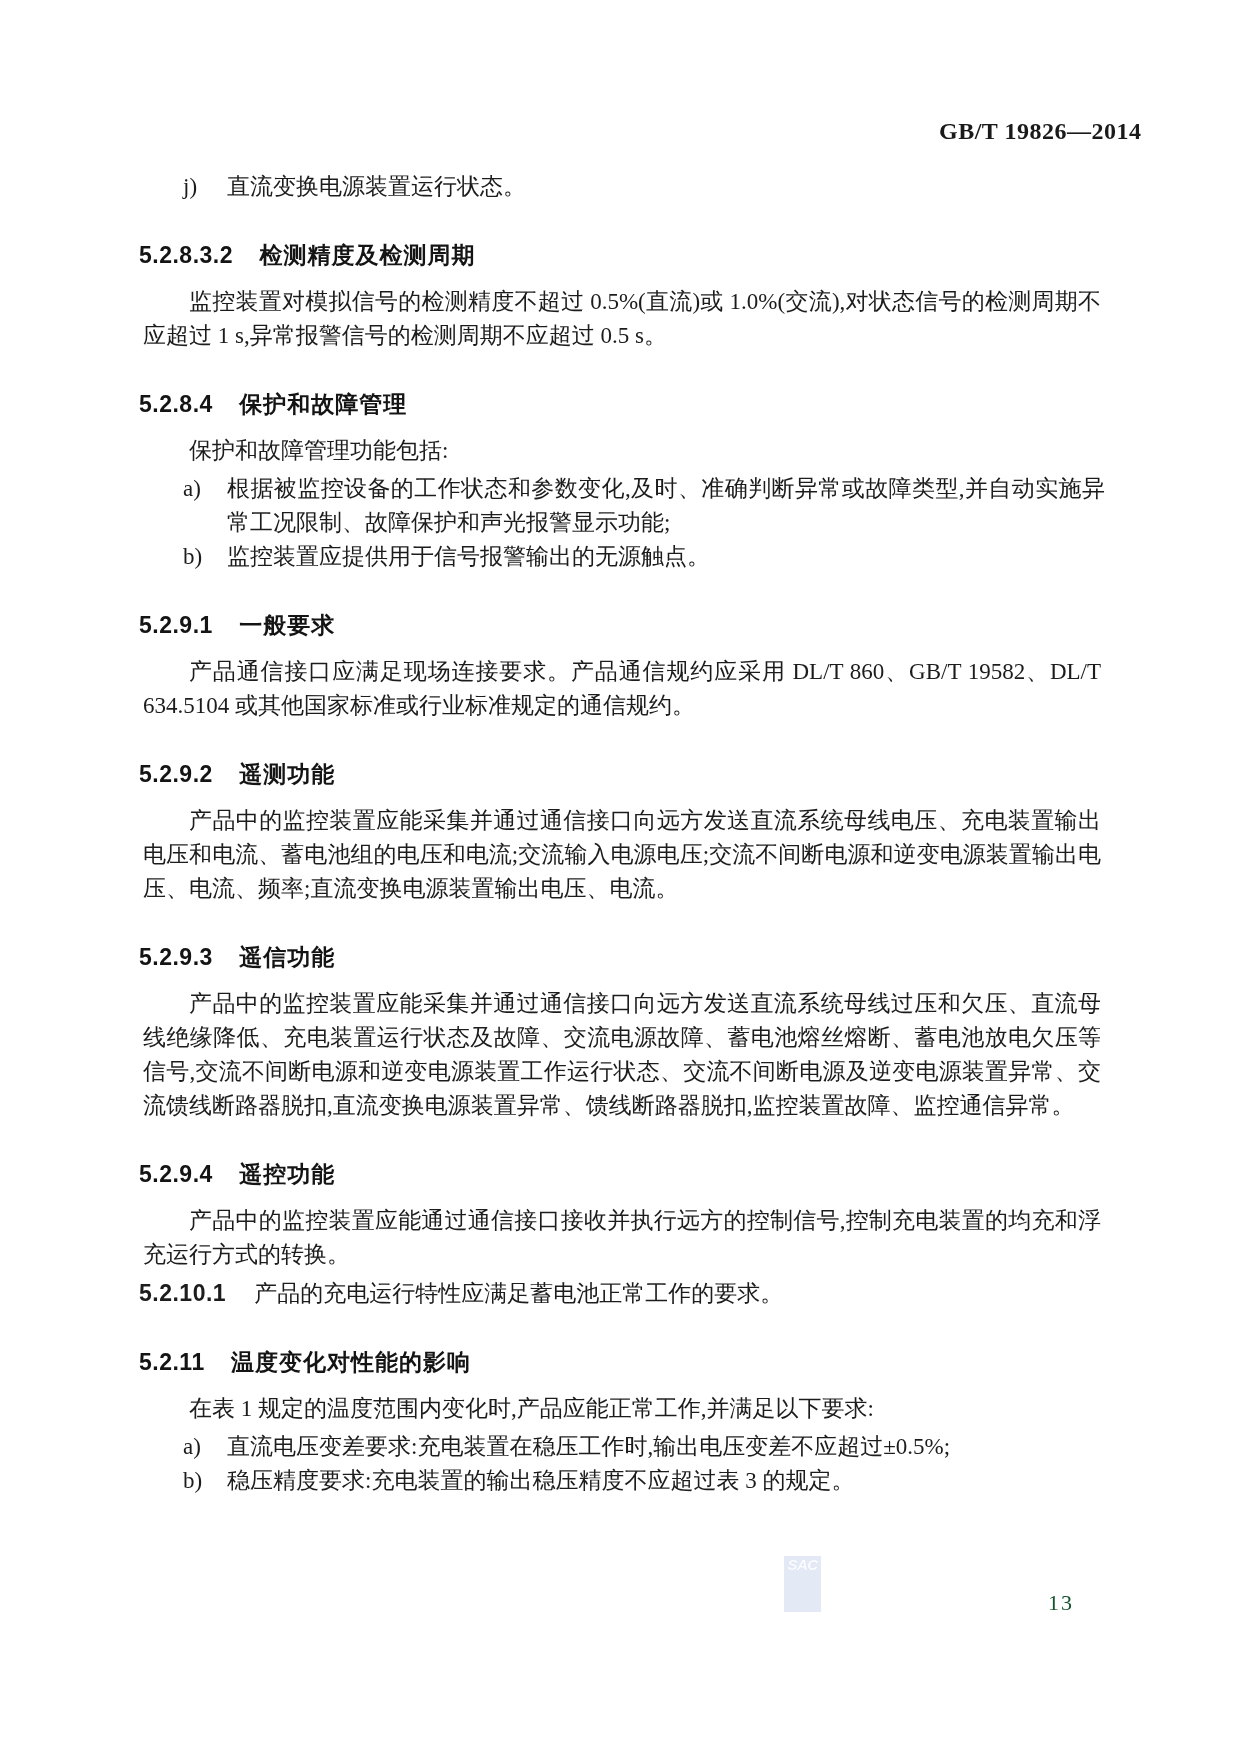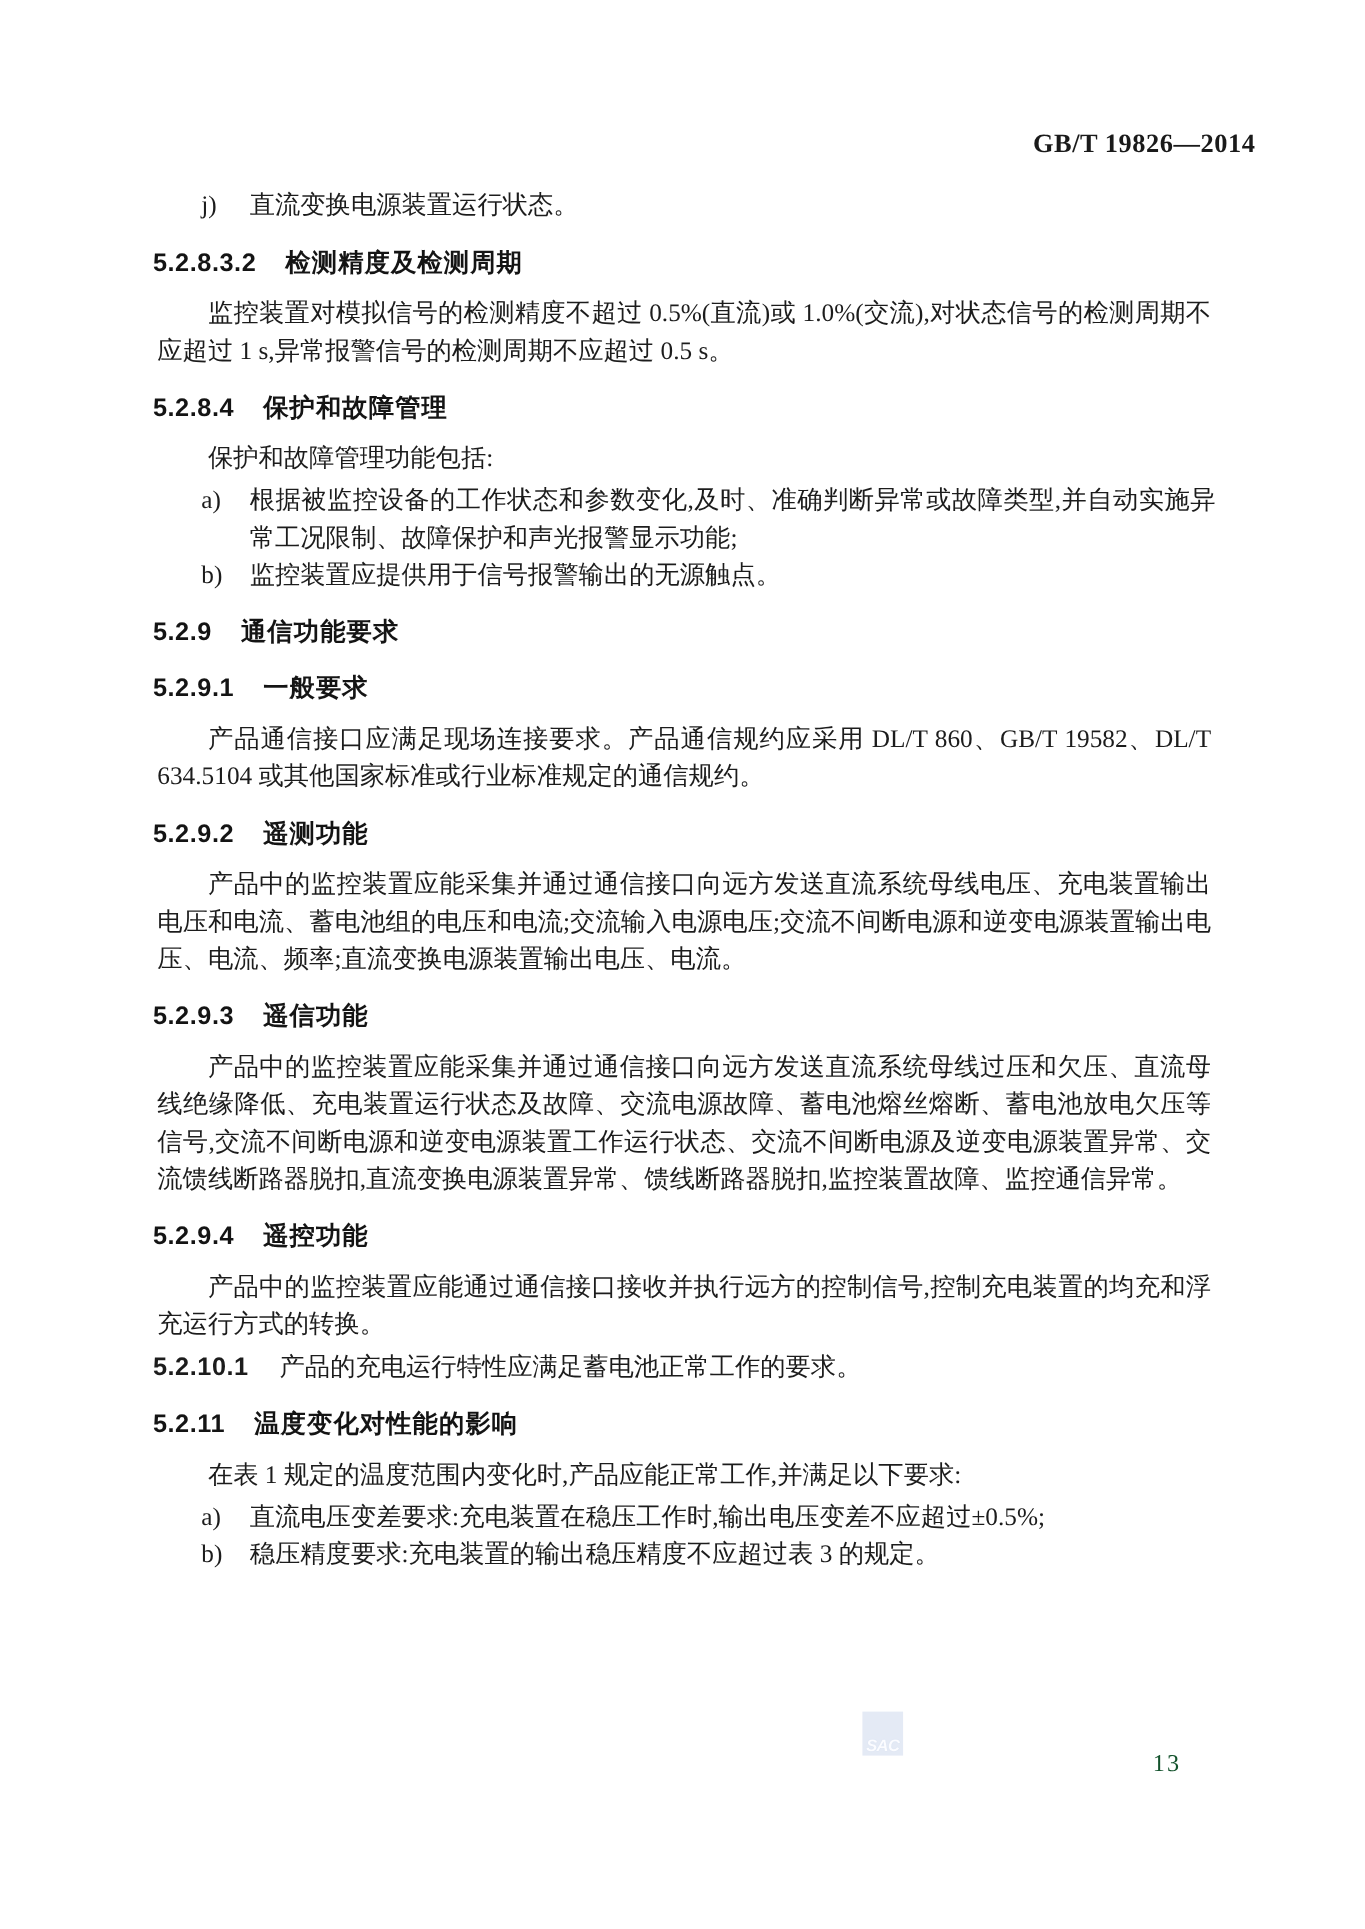--- a/index.html
+++ b/index.html
@@ -36,21 +36,21 @@
   .content {
     position: absolute;
     top: 160px;
     left: 139px;
     width: 966px;
     font-size: 23px;
     line-height: 34px;
   }
   
   .h {
-    margin: 17px 0 13px 0;
+    margin: 34px 0 13px 0;
     font-family: "Liberation Sans", "DejaVu Sans", sans-serif;
     font-weight: 700;
     font-size: 23px;
     color: #141414;
   }
   .h .num { margin-right: 20px; letter-spacing: 0.5px; }
   .h .title { letter-spacing: 1px; }
   
   .p {
     margin: 4px;
@@ -80,25 +80,25 @@
     left: 44px;
     top: 0;
   }
   .li.first { margin-top: 10px; margin-bottom: 16px; }
   
   .sac {
     position: absolute;
     left: 784px;
     top: 1556px;
     width: 37px;
-    height: 40px;
+    height: 56px;
     background: #e4eaf5;
     border-radius: 0;
     display: flex;
-    align-items: flex-end;
+    align-items: flex-start;
     justify-content: center;
     overflow: hidden;
   }
   .sac span {
     font-family: "Liberation Sans", "DejaVu Sans", sans-serif;
     font-style: italic;
     font-weight: 700;
     font-size: 15px;
     color: #fbfcff;
     text-shadow: 0 0 1px #cdd8ec;
@@ -144,24 +144,20 @@
     <div class="li">
       <span class="label">a)</span>
       <span>根据被监控设备的工作状态和参数变化,及时、准确判断异常或故障类型,并自动实施异常工况限制、故障保护和声光报警显示功能;</span>
     </div>
 
     <div class="li">
       <span class="label">b)</span>
       <span>监控装置应提供用于信号报警输出的无源触点。</span>
     </div>
 
-    <div class="h">
-      <span class="num">5.2.9</span>
-      <span class="title">通信功能要求</span>
-    </div>
 
     <div class="h">
       <span class="num">5.2.9.1</span>
       <span class="title">一般要求</span>
     </div>
 
     <p class="p">产品通信接口应满足现场连接要求。产品通信规约应采用 DL/T 860、GB/T 19582、DL/T 634.5104 或其他国家标准或行业标准规定的通信规约。</p>
 
     <div class="h">
       <span class="num">5.2.9.2</span>

